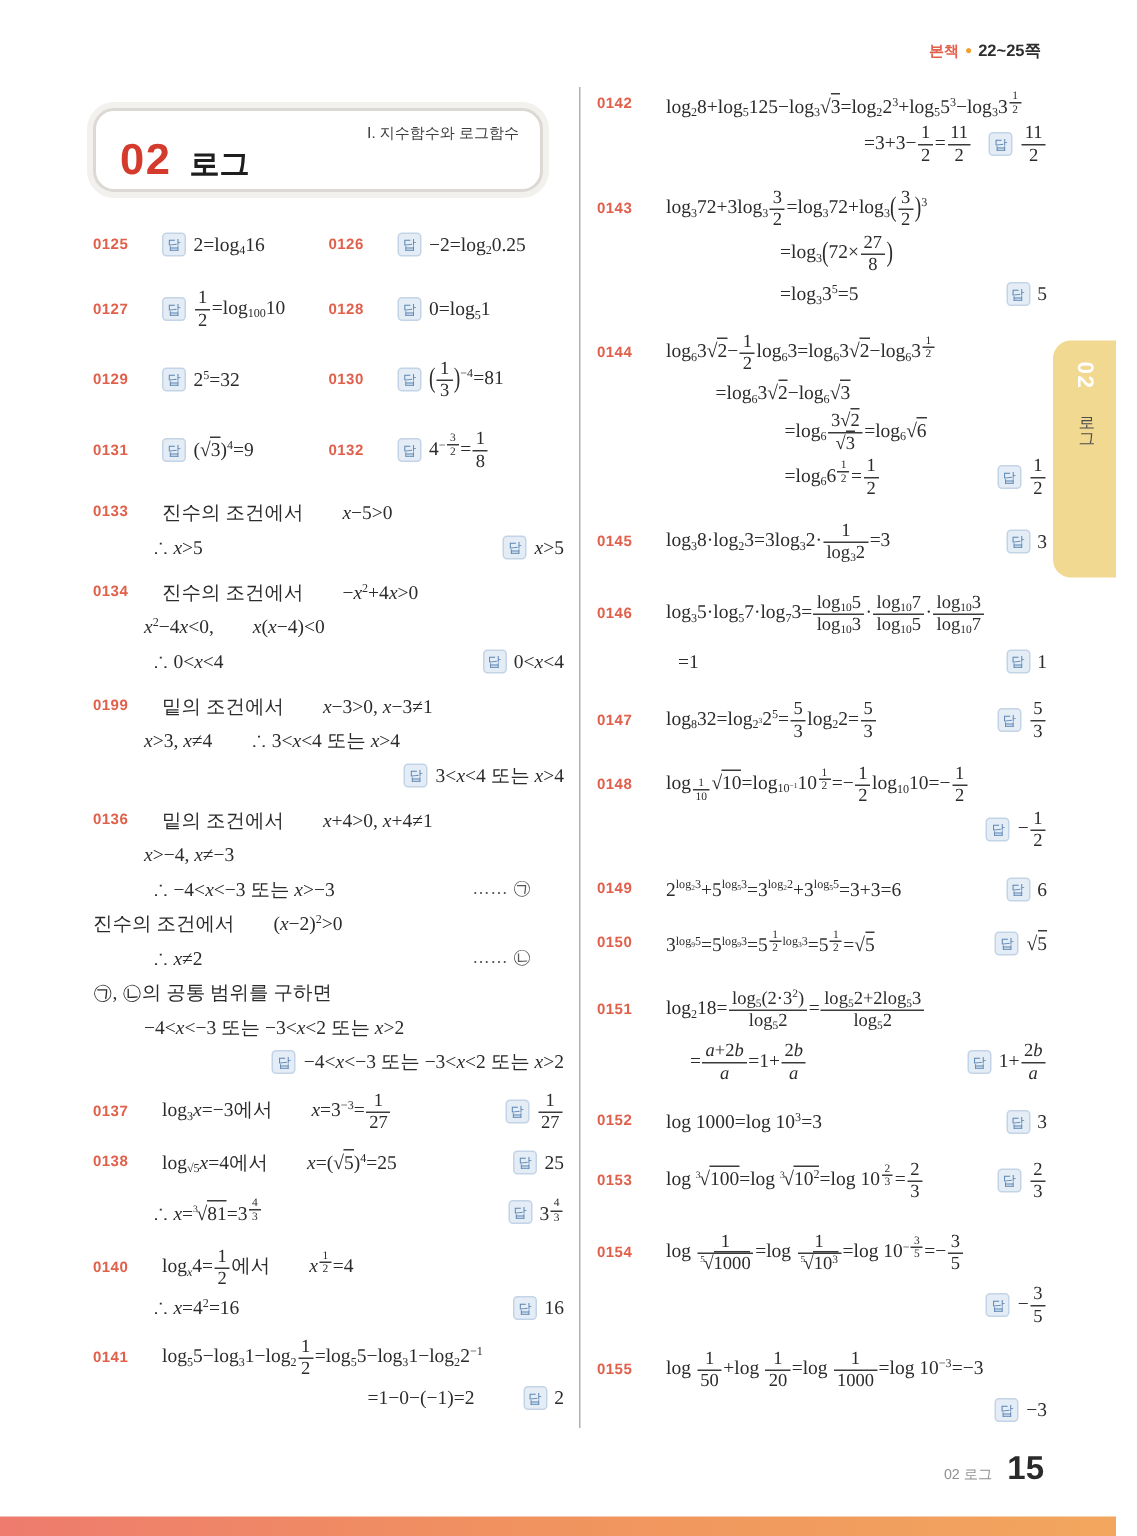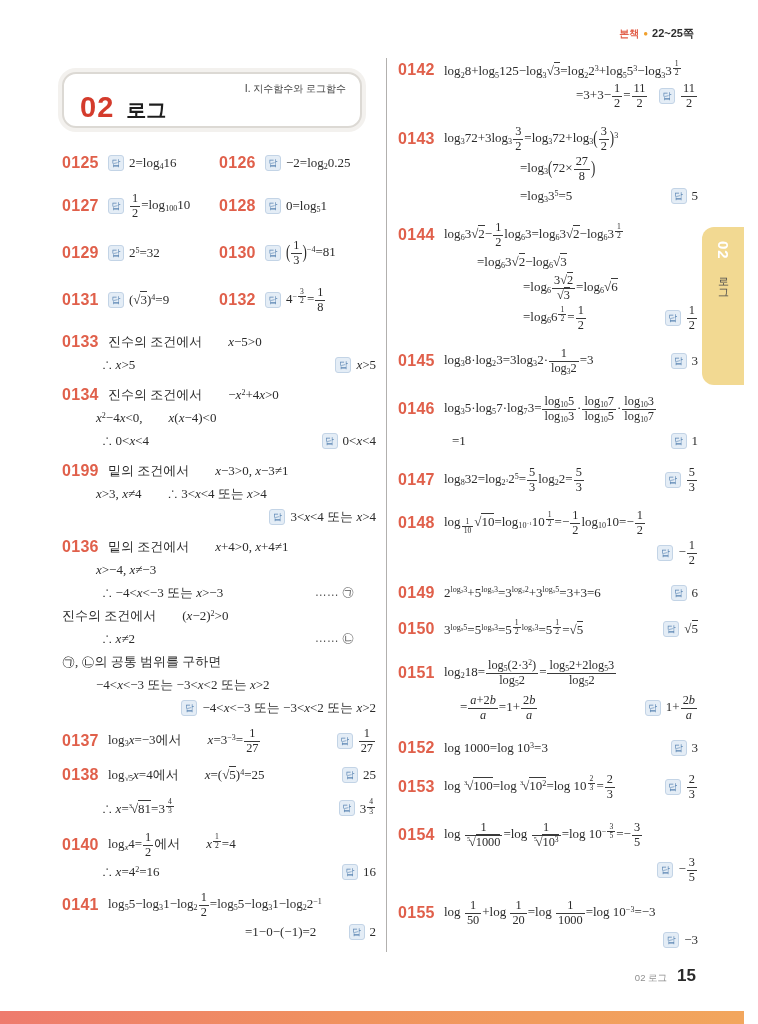--- a/index.html
+++ b/index.html
@@ -28,21 +28,21 @@
   .prob{margin-bottom:7px;}
   #col-right .prob{margin-bottom:13px;}
   .pair{display:flex;margin-bottom:13px;}
   .pair .pitem{width:50%;display:flex;align-items:center;min-height:26px;}
   .pair.tall .pitem{min-height:34px;}
 
   .line{display:flex;align-items:center;min-height:23px;font-size:12.5px;color:#333;}
   .line.tall{min-height:30px;}
   .line.xtall{min-height:40px;}
 
-  .pnum{font-weight:bold;color:#e0604b;width:46px;flex:none;font-size:16px;letter-spacing:0.3px;}
+  .pnum{font-weight:bold;color:#e0604b;width:46px;flex:none;font-size:10px;letter-spacing:0.3px;}
   .badge{width:14px;height:14px;line-height:14px;font-size:9px;background:#e4edf6;color:#5d87b4;
          border:1px solid #c3d4e6;border-radius:3px;text-align:center;flex:none;display:inline-block;}
   .pair .badge{margin-right:5px;}
   .ans{margin-left:auto;display:flex;align-items:center;padding-left:10px;flex:none;}
   .ans .badge{margin-right:5px;}
   #col-right .ans{padding-right:12px;}
   .rside{margin-left:auto;color:#555;font-size:12px;padding-right:22px;flex:none;}
 
   .math{font-family:"Liberation Serif","DejaVu Serif",serif;color:#2b2b2b;white-space:nowrap;font-size:13px;}
   .math i{font-style:italic;}
@@ -59,21 +59,21 @@
 
   
   .tab{position:absolute;right:0;top:227px;width:42px;height:158px;background:#f2d992;
        border-radius:12px 0 0 12px;display:flex;flex-direction:column;align-items:center;padding-top:14px;box-sizing:border-box;}
   .tab .tnum{writing-mode:vertical-rl;color:#fff;font-weight:bold;font-size:15px;letter-spacing:1px;}
   .tab .tttl{writing-mode:vertical-rl;color:#4c4c4c;font-size:11px;margin-top:10px;}
 
   
   .ftr{position:absolute;right:48px;top:966px;display:flex;align-items:baseline;gap:10px;}
   .ftr .fch{font-size:9.5px;color:#8f8f8f;}
-  .ftr .fpg{font-size:17px;color:#2a2a2a;font-weight:600;}
+  .ftr .fpg{font-size:22px;color:#2a2a2a;font-weight:600;}
 
   .bbar{position:absolute;left:0;bottom:0;width:758px;height:13px;
         background:linear-gradient(90deg,#ee7b6e 0%,#f0925f 45%,#f2a75d 100%);}
 </style>
 </head>
 <body>
 
 <div class="page">
 
   <div class="hdr">

